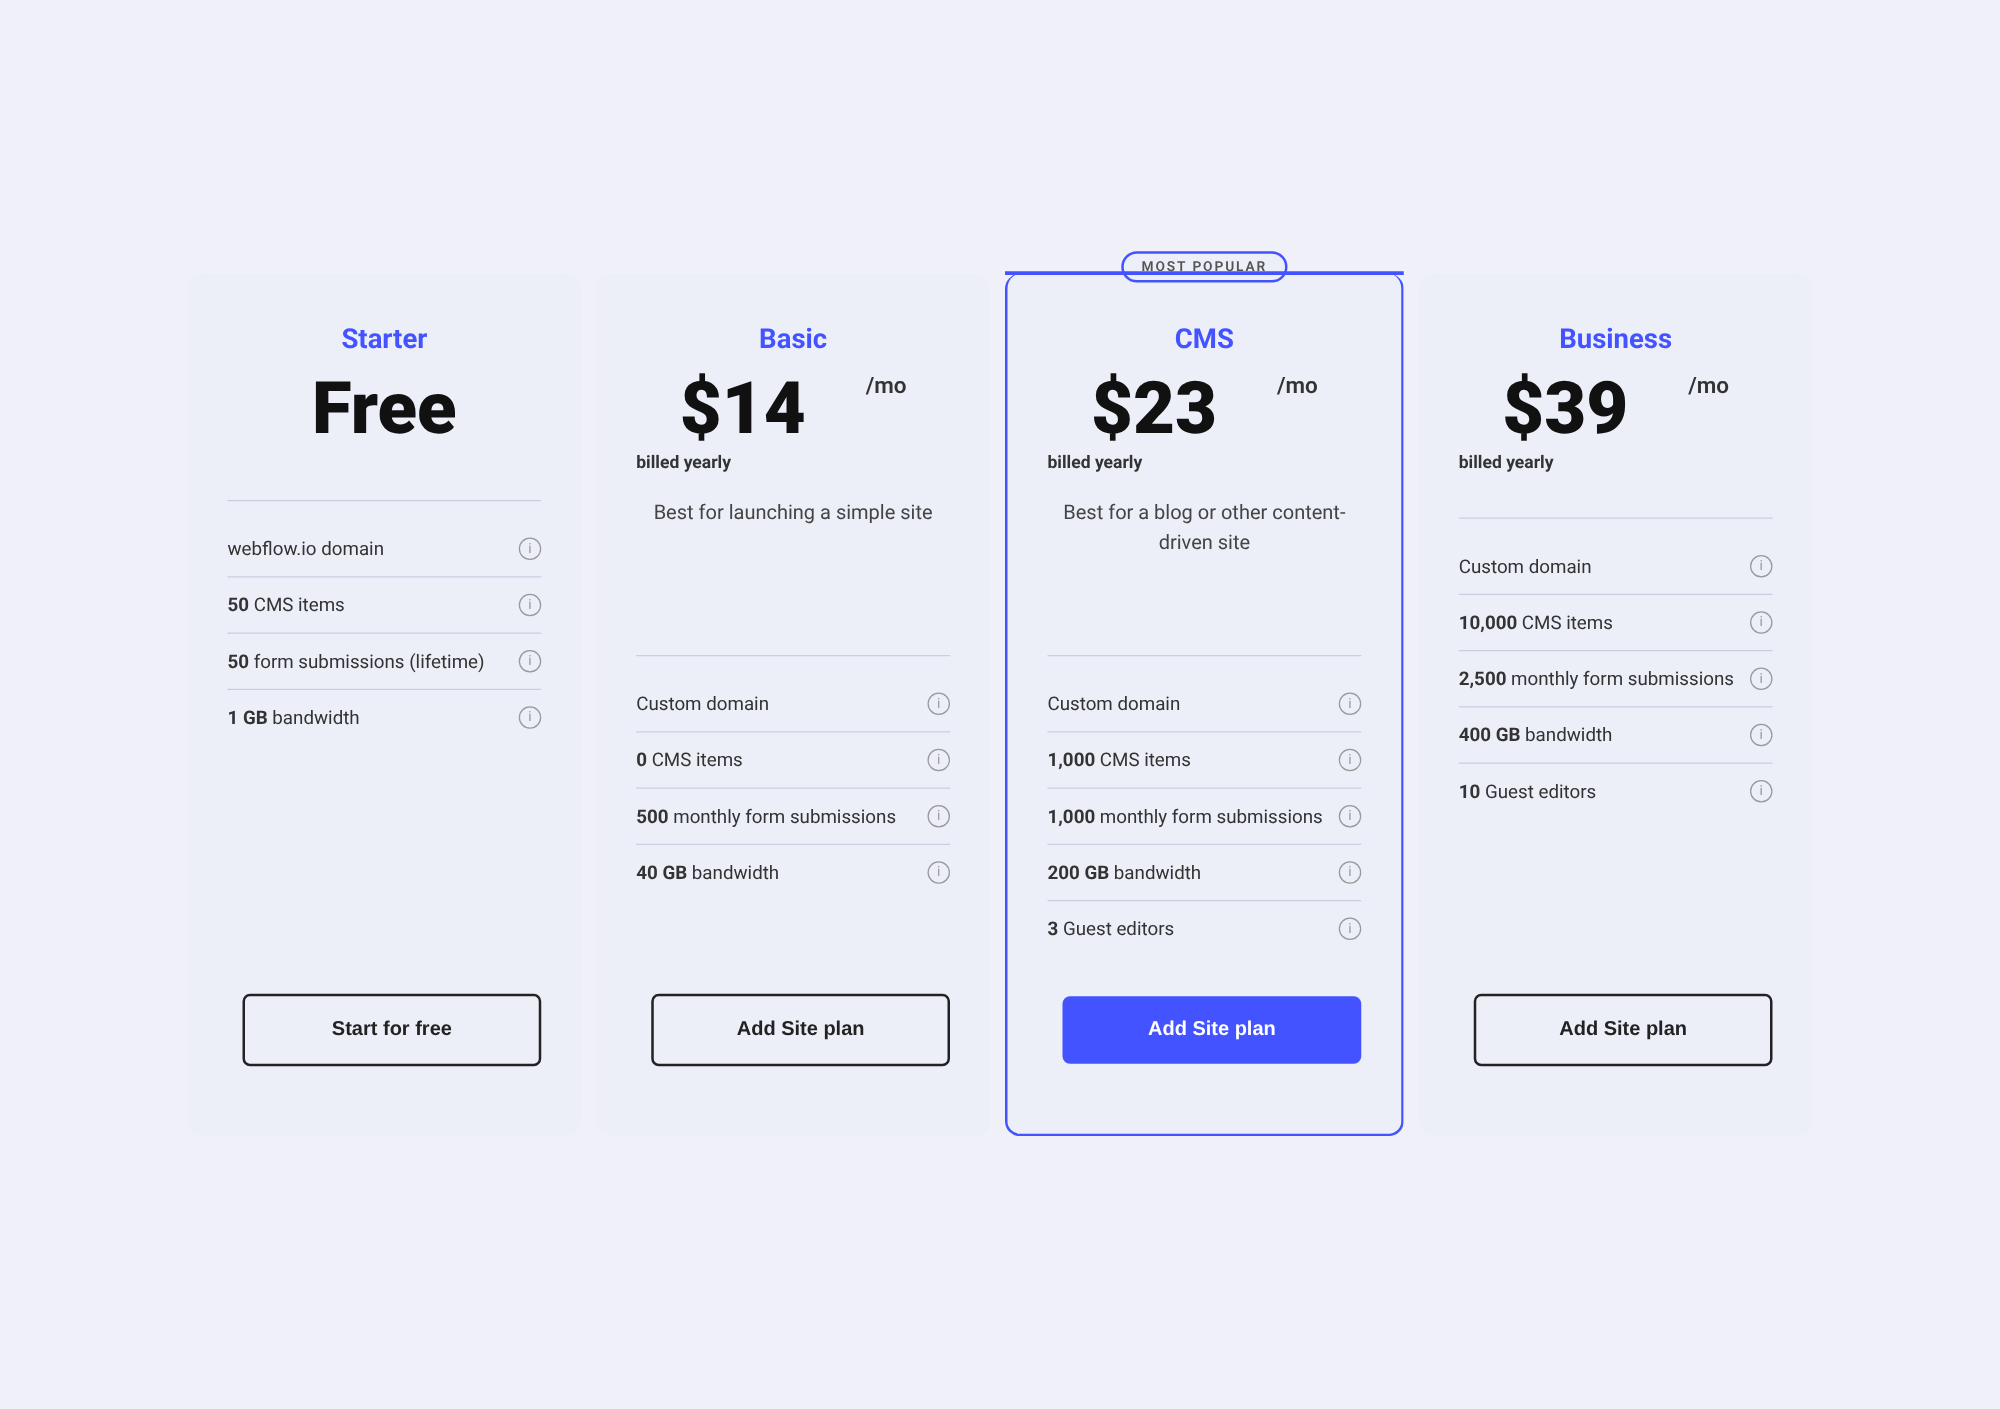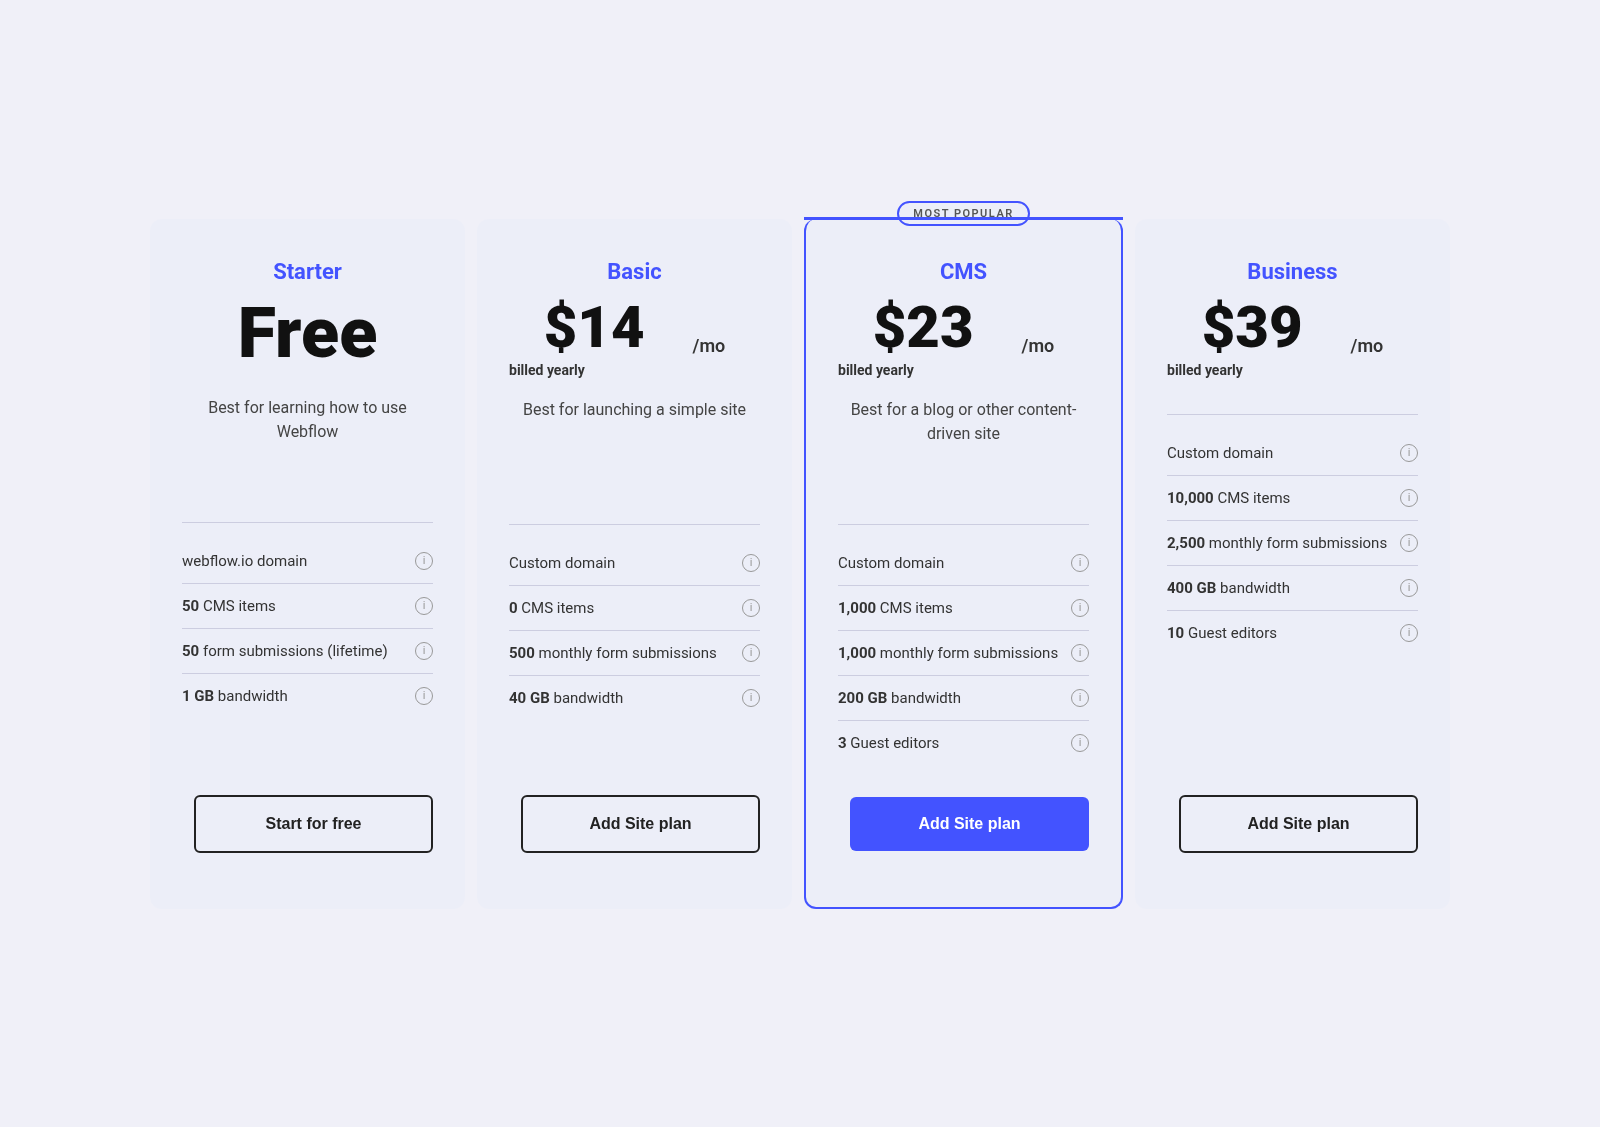--- a/index.html
+++ b/index.html
@@ -83,21 +83,21 @@
 
     .plan-price-big {
       font-size: 58px;
       font-weight: 900;
       color: #111;
       line-height: 1;
       display: inline;
     }
 
     .plan-price-free {
-      font-size: 70px;
+      font-size: 58px;
       font-weight: 900;
       color: #111;
       display: block;
       text-align: center;
       line-height: 1;
     }
 
     .plan-price-mo {
       font-size: 18px;
       font-weight: 600;
@@ -197,35 +197,33 @@
       background: #4353ff;
       font-size: 16px;
       font-weight: 700;
       color: #fff;
       cursor: pointer;
       text-align: center;
     }
 
     .price-line {
       display: flex;
-      align-items: flex-end;
       justify-content: center;
       margin-bottom: 6px;
       gap: 48px;
     }
   </style>
 </head>
 <body>
 
 <div class="pricing-container">
 <div class="plan-card">
       <div class="plan-name">Starter</div>
       <div class="plan-price-free">Free</div>
       <div style="height:28px;"></div>
-      <div class="plan-description">Best for learning how to use Webflow</div>
       <hr class="plan-features-divider">
       <ul class="plan-features">
         <li class="feature-item">
           <span class="feature-text">webflow.io domain</span>
           <span class="info-icon">i</span>
         </li>
 
         <li class="feature-item">
           <span class="feature-text"><strong>50</strong> CMS items</span>
           <span class="info-icon">i</span>

